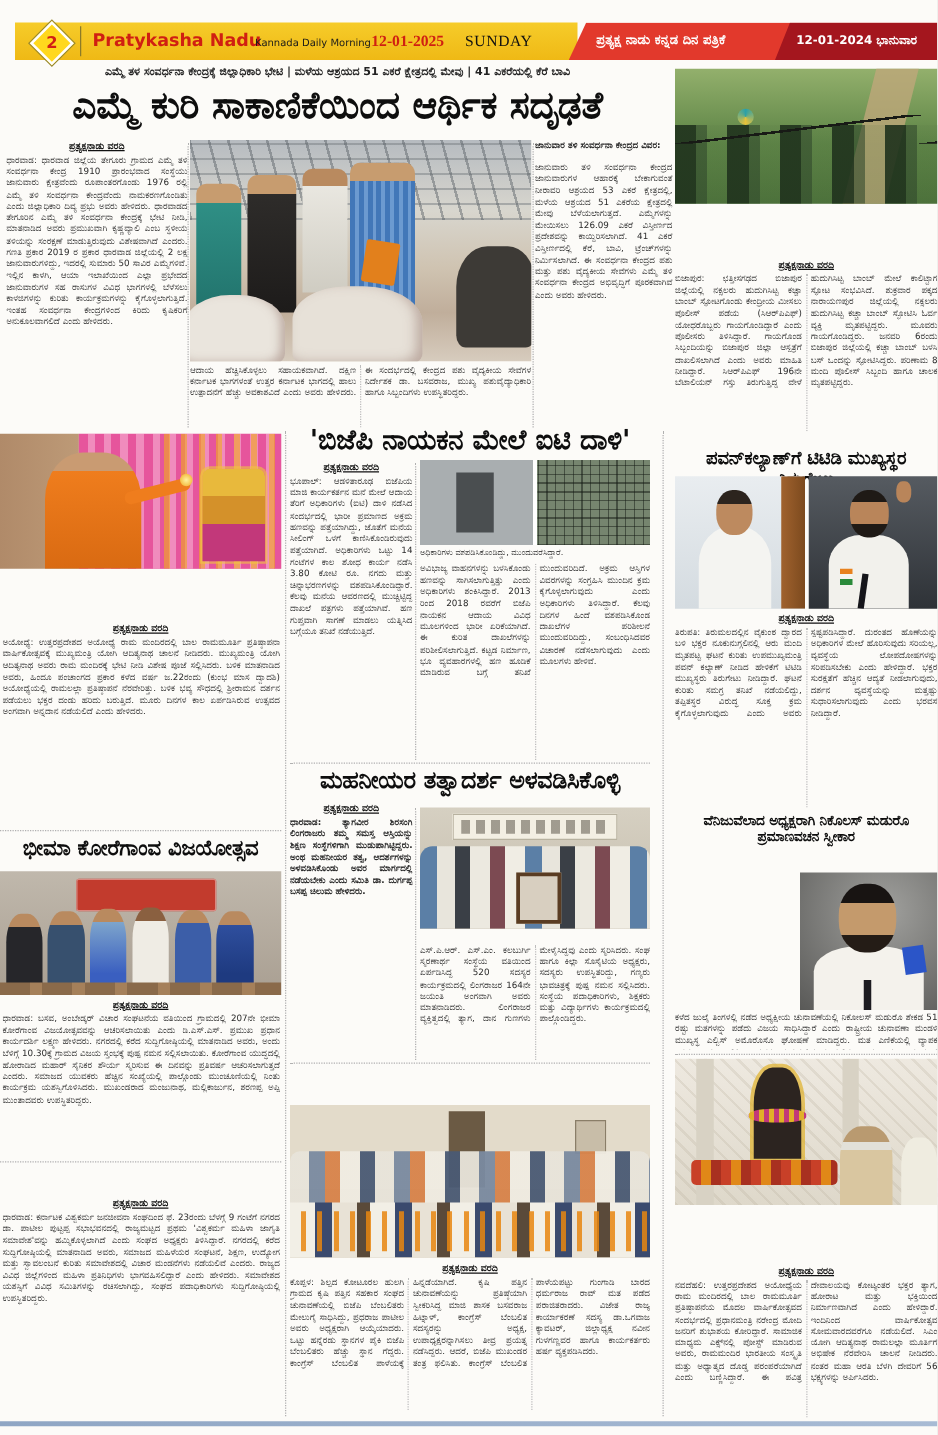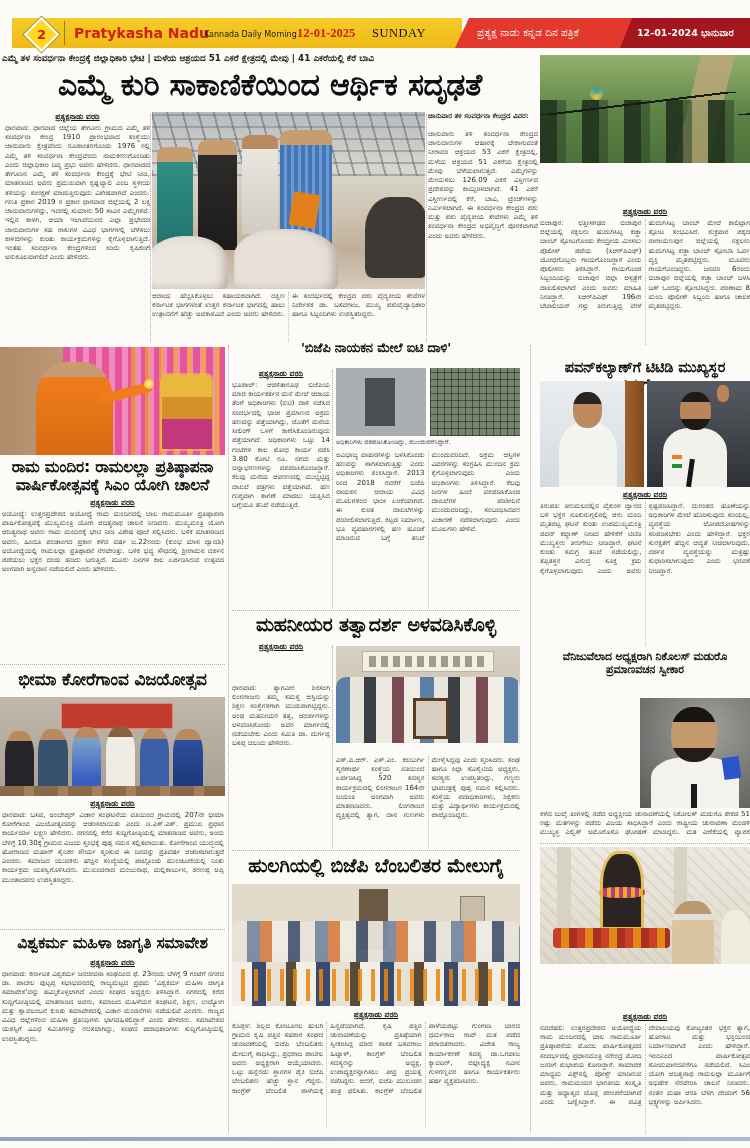--- a/index.html
+++ b/index.html
@@ -57,26 +57,26 @@
       <div class="diamond">
           <span>2</span>
         </div>
     </div>
     <div class="abs" style="left:52px;top:3px;width:0;height:24px;border-left:1px solid #8c7b28;"></div>
     <div class="abs" style="left:62px;top:7px;font-size:14px;font-weight:800;color:#d01f12;white-space:nowrap;">Pratykasha Nadu</div>
     <div class="abs" style="left:192px;top:12px;font-size:8px;color:#1a1a1a;white-space:nowrap;">Kannada Daily Morning</div>
     <div class="abs" style="left:285px;top:8px;font-size:12.5px;font-weight:bold;color:#d01f12;font-family:'Liberation Serif',serif;">12-01-2025</div>
     <div class="abs" style="left:360px;top:8px;font-size:12.5px;color:#111;font-family:'Liberation Serif',serif;letter-spacing:.5px;">SUNDAY</div>
     <div class="abs mast-red" style="left:443px;top:0;width:295px;height:30px;"></div>
-    <div class="abs" style="left:465px;top:8px;width:160px;font-size:10.5px;font-weight:normal;color:#fff;white-space:nowrap;">ಪ್ರತ್ಯಕ್ಷ ನಾಡು ಕನ್ನಡ ದಿನ ಪತ್ರಿಕೆ</div>
+    <div class="abs" style="left:465px;top:8px;width:160px;font-size:10.5px;font-weight:bold;color:#fff;white-space:nowrap;">ಪ್ರತ್ಯಕ್ಷ ನಾಡು ಕನ್ನಡ ದಿನ ಪತ್ರಿಕೆ</div>
     <div class="abs mast-darkred" style="left:608px;top:0;width:130px;height:30px;"></div>
     <div class="abs" style="left:625px;top:9px;font-size:9.5px;font-weight:bold;color:#fff;white-space:nowrap;">12-01-2024 ಭಾನುವಾರ</div>
   </div>
 
-  <div class="abs" style="left:2px;top:53px;width:536px;font-size:8.8px;font-weight:bold;color:#222;">ಎಮ್ಮೆ ತಳ ಸಂವರ್ಧನಾ ಕೇಂದ್ರಕ್ಕೆ ಜಿಲ್ಲಾಧಿಕಾರಿ ಭೇಟಿ | ಮಳೆಯ ಆಶ್ರಯದ 51 ಎಕರೆ ಕ್ಷೇತ್ರದಲ್ಲಿ ಮೇವು | 41 ಎಕರೆಯಲ್ಲಿ ಕೆರೆ ಬಾವಿ</div>
+  <div class="abs" style="left:2px;top:53px;width:536px;font-size:8.8px;font-weight:bold;text-align:center;color:#222;">ಎಮ್ಮೆ ತಳ ಸಂವರ್ಧನಾ ಕೇಂದ್ರಕ್ಕೆ ಜಿಲ್ಲಾಧಿಕಾರಿ ಭೇಟಿ | ಮಳೆಯ ಆಶ್ರಯದ 51 ಎಕರೆ ಕ್ಷೇತ್ರದಲ್ಲಿ ಮೇವು | 41 ಎಕರೆಯಲ್ಲಿ ಕೆರೆ ಬಾವಿ</div>
   <div class="abs hl" style="left:0;top:67px;width:540px;font-size:30px;">ಎಮ್ಮೆ ಕುರಿ ಸಾಕಾಣಿಕೆಯಿಂದ ಆರ್ಥಿಕ ಸದೃಢತೆ</div>
 
   <div class="abs byline" style="left:5px;top:112px;width:145px;">ಪ್ರತ್ಯಕ್ಷನಾಡು ವರದಿ</div>
   <div class="abs body-text" style="left:5px;top:124px;width:145px;height:218px;">ಧಾರವಾಡ: ಧಾರವಾಡ ಜಿಲ್ಲೆಯ ತೇಗೂರು ಗ್ರಾಮದ ಎಮ್ಮೆ ತಳಿ ಸಂವರ್ಧನಾ ಕೇಂದ್ರ 1910 ಪ್ರಾರಂಭವಾದ ಸಂಸ್ಥೆಯು ಜಾನುವಾರು ಕ್ಷೇತ್ರವೆಂದು ರೂಪಾಂತರಗೊಂಡು 1976 ರಲ್ಲಿ ಎಮ್ಮೆ ತಳಿ ಸಂವರ್ಧನಾ ಕೇಂದ್ರವೆಂದು ನಾಮಕರಣಗೊಂಡಿತು ಎಂದು ಜಿಲ್ಲಾಧಿಕಾರಿ ದಿವ್ಯ ಪ್ರಭು ಅವರು ಹೇಳಿದರು. ಧಾರವಾಡದ ತೇಗೂರಿನ ಎಮ್ಮೆ ತಳಿ ಸಂವರ್ಧನಾ ಕೇಂದ್ರಕ್ಕೆ ಭೇಟಿ ನೀಡಿ, ಮಾತನಾಡಿದ ಅವರು ಪ್ರಮುಖವಾಗಿ ಕೃಷ್ಣವ್ಯಾಲಿ ಎಂಬ ಸ್ಥಳೀಯ ತಳಿಯನ್ನು ಸಂರಕ್ಷಣೆ ಮಾಡುತ್ತಿರುವುದು ವಿಶೇಷವಾಗಿದೆ ಎಂದರು. ಗಣತಿ ಪ್ರಕಾರ 2019 ರ ಪ್ರಕಾರ ಧಾರವಾಡ ಜಿಲ್ಲೆಯಲ್ಲಿ 2 ಲಕ್ಷ ಜಾನುವಾರುಗಳಿದ್ದು, ಇದರಲ್ಲಿ ಸುಮಾರು 50 ಸಾವಿರ ಎಮ್ಮೆಗಳಿವೆ. ಇಲ್ಲಿನ ಕಾಳಗಿ, ಆಯಾ ಇಲಾಖೆಯಿಂದ ಎಲ್ಲಾ ಪ್ರಭೇದದ ಜಾನುವಾರುಗಳ ಸಹ ರಾಸುಗಳ ವಿವಿಧ ಭಾಗಗಳಲ್ಲಿ ಬೆಳೆಸಲು ಕಾಳಜಿಗಳನ್ನು ಕುರಿತು ಕಾರ್ಯಕ್ರಮಗಳನ್ನು ಕೈಗೊಳ್ಳಲಾಗುತ್ತಿದೆ. ಇಂತಹ ಸಂವರ್ಧನಾ ಕೇಂದ್ರಗಳಿಂದ ಕಿರಿದು ಕೃಷಿಕರಿಗೆ ಅನುಕೂಲವಾಗಲಿದೆ ಎಂದು ಹೇಳಿದರು.</div>
 
   <div class="photo" id="ph-lead" style="left:152px;top:112px;width:273px;height:177px;">
     <div class="pf roof"></div>
     <div class="pf" style="left:2%;top:20%;width:13%;height:66%;border-radius:8px 8px 0 0;background:linear-gradient(#c79c6f 0 13%,#2f8f85 13%,#1f6e68);"></div>
     <div class="pf" style="left:17%;top:16%;width:14%;height:62%;border-radius:8px 8px 0 0;background:linear-gradient(#c79c6f 0 14%,#2e2c2a 14%,#1d1b1a);"></div>
     <div class="pf" style="left:33%;top:13%;width:13%;height:56%;border-radius:8px 8px 0 0;background:linear-gradient(#b98a5f 0 14%,#e9e7e0 14%,#cfccc2);"></div>
@@ -103,21 +103,20 @@
   <div class="abs body-text cols2" style="left:540px;top:219px;width:210px;height:126px;">ಬಿಜಾಪುರ: ಛತ್ತೀಸಗಢದ ಬಿಜಾಪುರ ಜಿಲ್ಲೆಯಲ್ಲಿ ನಕ್ಸಲರು ಹುದುಗಿಸಿಟ್ಟ ಕಚ್ಚಾ ಬಾಂಬ್ ಸ್ಫೋಟಗೊಂಡು ಕೇಂದ್ರೀಯ ಮೀಸಲು ಪೊಲೀಸ್ ಪಡೆಯ (ಸಿಆರ್‌ಪಿಎಫ್) ಯೋಧರೊಬ್ಬರು ಗಾಯಗೊಂಡಿದ್ದಾರೆ ಎಂದು ಪೊಲೀಸರು ತಿಳಿಸಿದ್ದಾರೆ. ಗಾಯಗೊಂಡ ಸಿಬ್ಬಂದಿಯನ್ನು ಬಿಜಾಪುರ ಜಿಲ್ಲಾ ಆಸ್ಪತ್ರೆಗೆ ದಾಖಲಿಸಲಾಗಿದೆ ಎಂದು ಅವರು ಮಾಹಿತಿ ನೀಡಿದ್ದಾರೆ. ಸಿಆರ್‌ಪಿಎಫ್ 196ನೇ ಬೆಟಾಲಿಯನ್ ಗಸ್ತು ತಿರುಗುತ್ತಿದ್ದ ವೇಳೆ ಹುದುಗಿಸಿಟ್ಟ ಬಾಂಬ್ ಮೇಲೆ ಕಾಲಿಟ್ಟಾಗ ಸ್ಫೋಟ ಸಂಭವಿಸಿದೆ. ಶುಕ್ರವಾರ ಪಕ್ಕದ ನಾರಾಯಣಪುರ ಜಿಲ್ಲೆಯಲ್ಲಿ ನಕ್ಸಲರು ಹುದುಗಿಸಿಟ್ಟ ಕಚ್ಚಾ ಬಾಂಬ್ ಸ್ಫೋಟಿಸಿ ಓರ್ವ ವ್ಯಕ್ತಿ ಮೃತಪಟ್ಟಿದ್ದರು. ಮೂವರು ಗಾಯಗೊಂಡಿದ್ದರು. ಜನವರಿ 6ರಂದು ಬಿಜಾಪುರ ಜಿಲ್ಲೆಯಲ್ಲಿ ಕಚ್ಚಾ ಬಾಂಬ್ ಬಳಸಿ ಬಸ್ ಒಂದನ್ನು ಸ್ಫೋಟಿಸಿದ್ದರು. ಪರಿಣಾಮ 8 ಮಂದಿ ಪೊಲೀಸ್ ಸಿಬ್ಬಂದಿ ಹಾಗೂ ಚಾಲಕ ಮೃತಪಟ್ಟಿದ್ದರು.</div>
 
   <div class="photo" id="ph-yogi" style="left:0;top:347px;width:225px;height:108px;">
     <div class="pf drape"></div>
     <div class="pf" style="right:0;top:0;width:42%;height:100%;background:repeating-linear-gradient(90deg,rgba(240,170,30,.6) 0 5px,transparent 5px 14px);"></div>
     <div class="pf" style="right:6%;top:26%;width:22%;height:68%;background:linear-gradient(#e8b93c 0 30%,#d4912a 30% 60%,#c2387a 60%);border-radius:6px 6px 0 0;box-shadow:0 0 0 2px rgba(240,200,60,.6);"></div>
     <div class="pf" style="left:16%;top:14%;width:34%;height:86%;border-radius:40% 40% 0 0;background:linear-gradient(#c99b72 0 16%,#ef7d1d 16%,#d96a12);"></div>
     <div class="pf" style="left:44%;top:38%;width:24%;height:9%;background:#ef7d1d;transform:rotate(-14deg);border-radius:6px;"></div>
     <div class="pf" style="left:64%;top:30%;width:10px;height:10px;border-radius:50%;background:radial-gradient(#fff3a0,#f0a81f);"></div>
   </div>
-  <div class="abs hl" style="left:0;top:458px;width:225px;font-size:15.5px;">ರಾಮ ಮಂದಿರ: ರಾಮಲಲ್ಲಾ ಪ್ರತಿಷ್ಠಾಪನಾ ವಾರ್ಷಿಕೋತ್ಸವಕ್ಕೆ ಸಿಎಂ ಯೋಗಿ ಚಾಲನೆ</div>
   <div class="abs byline" style="left:0;top:498px;width:225px;">ಪ್ರತ್ಯಕ್ಷನಾಡು ವರದಿ</div>
   <div class="abs body-text" style="left:2px;top:510px;width:222px;height:150px;">ಅಯೋಧ್ಯೆ: ಉತ್ತರಪ್ರದೇಶದ ಅಯೋಧ್ಯೆ ರಾಮ ಮಂದಿರದಲ್ಲಿ ಬಾಲ ರಾಮಮೂರ್ತಿ ಪ್ರತಿಷ್ಠಾಪನಾ ವಾರ್ಷಿಕೋತ್ಸವಕ್ಕೆ ಮುಖ್ಯಮಂತ್ರಿ ಯೋಗಿ ಆದಿತ್ಯನಾಥ ಚಾಲನೆ ನೀಡಿದರು. ಮುಖ್ಯಮಂತ್ರಿ ಯೋಗಿ ಆದಿತ್ಯನಾಥ ಅವರು ರಾಮ ಮಂದಿರಕ್ಕೆ ಭೇಟಿ ನೀಡಿ ವಿಶೇಷ ಪೂಜೆ ಸಲ್ಲಿಸಿದರು. ಬಳಿಕ ಮಾತನಾಡಿದ ಅವರು, ಹಿಂದೂ ಪಂಚಾಂಗದ ಪ್ರಕಾರ ಕಳೆದ ವರ್ಷ ಜ.22ರಂದು (ಕುಂಭ ಮಾಸ ದ್ವಾದಶಿ) ಅಯೋಧ್ಯೆಯಲ್ಲಿ ರಾಮಲಲ್ಲಾ ಪ್ರತಿಷ್ಠಾಪನೆ ನೆರವೇರಿತ್ತು. ಬಳಿಕ ಭವ್ಯ ಸೌಧದಲ್ಲಿ ಶ್ರೀರಾಮನ ದರ್ಶನ ಪಡೆಯಲು ಭಕ್ತರ ದಂಡು ಹರಿದು ಬರುತ್ತಿದೆ. ಮೂರು ದಿನಗಳ ಕಾಲ ಏರ್ಪಡಿಸಿರುವ ಉತ್ಸವದ ಅಂಗವಾಗಿ ಅನ್ನದಾನ ನಡೆಯಲಿದೆ ಎಂದು ಹೇಳಿದರು.</div>
 
   <div class="abs hrule" style="left:0;top:664px;width:225px;"></div>
 
   <div class="abs hl" style="left:0;top:669px;width:225px;font-size:17px;">ಭೀಮಾ ಕೋರೆಗಾಂವ ವಿಜಯೋತ್ಸವ</div>
   <div class="photo" id="ph-bhima" style="left:0;top:697px;width:225px;height:99px;">
     <div class="pf" style="left:27%;top:6%;width:50%;height:26%;background:#c23b2d;border-radius:2px;box-shadow:inset 0 0 0 1px rgba(255,255,255,.4);"></div>
     <div class="pf" style="left:2%;bottom:8%;width:13%;height:58%;border-radius:40% 40% 0 0;background:linear-gradient(#b98a5f 0 18%,#26262a 18%);"></div>
     <div class="pf" style="left:17%;bottom:8%;width:13%;height:60%;border-radius:40% 40% 0 0;background:linear-gradient(#b98a5f 0 18%,#37506e 18%);"></div>
@@ -125,52 +124,50 @@
     <div class="pf" style="left:47%;bottom:8%;width:13%;height:63%;border-radius:40% 40% 0 0;background:linear-gradient(#8a6040 0 18%,#efece4 18%);"></div>
     <div class="pf" style="left:62%;bottom:8%;width:13%;height:61%;border-radius:40% 40% 0 0;background:linear-gradient(#b98a5f 0 18%,#3c5ea8 18%);"></div>
     <div class="pf" style="left:77%;bottom:8%;width:13%;height:60%;border-radius:40% 40% 0 0;background:linear-gradient(#b98a5f 0 18%,#2f4f9e 18%,#1e3a80 85%);"></div>
     <div class="pf" style="left:0;bottom:0;width:100%;height:10%;background:repeating-linear-gradient(90deg,#8a6a4a 0 24px,#a5805a 24px 34px);"></div>
   </div>
   <div class="abs byline" style="left:0;top:799px;width:225px;">ಪ್ರತ್ಯಕ್ಷನಾಡು ವರದಿ</div>
   <div class="abs body-text" style="left:2px;top:811px;width:222px;height:114px;">ಧಾರವಾಡ: ಬಸವ, ಅಂಬೇಡ್ಕರ್ ವಿಚಾರ ಸಂಘಟನೆಯ ವತಿಯಿಂದ ಗ್ರಾಮದಲ್ಲಿ 207ನೇ ಭೀಮಾ ಕೋರೆಗಾಂವ ವಿಜಯೋತ್ಸವವನ್ನು ಆಚರಿಸಲಾಯಿತು ಎಂದು ಡಿ.ಎಸ್.ಎಸ್. ಪ್ರಮುಖ ಪ್ರಧಾನ ಕಾರ್ಯದರ್ಶಿ ಲಕ್ಷ್ಮಣ ಹೇಳಿದರು. ನಗರದಲ್ಲಿ ಕರೆದ ಸುದ್ದಿಗೋಷ್ಠಿಯಲ್ಲಿ ಮಾತನಾಡಿದ ಅವರು, ಅಂದು ಬೆಳಿಗ್ಗೆ 10.30ಕ್ಕೆ ಗ್ರಾಮದ ವಿಜಯ ಸ್ತಂಭಕ್ಕೆ ಪುಷ್ಪ ನಮನ ಸಲ್ಲಿಸಲಾಯಿತು. ಕೋರೆಗಾಂವ ಯುದ್ಧದಲ್ಲಿ ಹೋರಾಡಿದ ಮಹಾರ್ ಸೈನಿಕರ ಶೌರ್ಯ ಸ್ಮರಿಸುವ ಈ ದಿನವನ್ನು ಪ್ರತಿವರ್ಷ ಆಚರಿಸಲಾಗುತ್ತದೆ ಎಂದರು. ಸಮಾಜದ ಯುವಕರು ಹೆಚ್ಚಿನ ಸಂಖ್ಯೆಯಲ್ಲಿ ಪಾಲ್ಗೊಂಡು ಮುಂಚೂಣಿಯಲ್ಲಿ ನಿಂತು ಕಾರ್ಯಕ್ರಮ ಯಶಸ್ವಿಗೊಳಿಸಿದರು. ಮುಖಂಡರಾದ ಮಂಜುನಾಥ, ಮಲ್ಲಿಕಾರ್ಜುನ, ಶರಣಪ್ಪ ಅಪ್ಪಿ ಮುಂತಾದವರು ಉಪಸ್ಥಿತರಿದ್ದರು.</div>
 
   <div class="abs hrule" style="left:0;top:929px;width:225px;"></div>
 
-  <div class="abs hl" style="left:0;top:934px;width:225px;font-size:15.5px;">ವಿಶ್ವಕರ್ಮ ಮಹಿಳಾ ಜಾಗೃತಿ ಸಮಾವೇಶ</div>
   <div class="abs byline" style="left:0;top:958px;width:225px;">ಪ್ರತ್ಯಕ್ಷನಾಡು ವರದಿ</div>
   <div class="abs body-text" style="left:2px;top:970px;width:222px;height:164px;">ಧಾರವಾಡ: ಕರ್ನಾಟಕ ವಿಶ್ವಕರ್ಮ ಜನಜೀವನಾ ಸಂಘದಿಂದ ಫೆ. 23ರಂದು ಬೆಳಗ್ಗೆ 9 ಗಂಟೆಗೆ ನಗರದ ಡಾ. ಪಾಟೀಲ ಪುಟ್ಟಪ್ಪ ಸಭಾಭವನದಲ್ಲಿ ರಾಜ್ಯಮಟ್ಟದ ಪ್ರಥಮ 'ವಿಶ್ವಕರ್ಮ ಮಹಿಳಾ ಜಾಗೃತಿ ಸಮಾವೇಶ'ವನ್ನು ಹಮ್ಮಿಕೊಳ್ಳಲಾಗಿದೆ ಎಂದು ಸಂಘದ ಅಧ್ಯಕ್ಷರು ತಿಳಿಸಿದ್ದಾರೆ. ನಗರದಲ್ಲಿ ಕರೆದ ಸುದ್ದಿಗೋಷ್ಠಿಯಲ್ಲಿ ಮಾತನಾಡಿದ ಅವರು, ಸಮಾಜದ ಮಹಿಳೆಯರ ಸಂಘಟನೆ, ಶಿಕ್ಷಣ, ಉದ್ಯೋಗ ಮತ್ತು ಸ್ವಾವಲಂಬನೆ ಕುರಿತು ಸಮಾವೇಶದಲ್ಲಿ ವಿಚಾರ ಮಂಡನೆಗಳು ನಡೆಯಲಿವೆ ಎಂದರು. ರಾಜ್ಯದ ವಿವಿಧ ಜಿಲ್ಲೆಗಳಿಂದ ಮಹಿಳಾ ಪ್ರತಿನಿಧಿಗಳು ಭಾಗವಹಿಸಲಿದ್ದಾರೆ ಎಂದು ಹೇಳಿದರು. ಸಮಾವೇಶದ ಯಶಸ್ಸಿಗೆ ವಿವಿಧ ಸಮಿತಿಗಳನ್ನು ರಚಿಸಲಾಗಿದ್ದು, ಸಂಘದ ಪದಾಧಿಕಾರಿಗಳು ಸುದ್ದಿಗೋಷ್ಠಿಯಲ್ಲಿ ಉಪಸ್ಥಿತರಿದ್ದರು.</div>
 
-  <div class="abs hl" style="left:232px;top:340px;width:288px;font-size:13px;">'ಬಿಜೆಪಿ ನಾಯಕನ ಮೇಲೆ ಐಟಿ ದಾಳಿ'</div>
+  <div class="abs hl" style="left:232px;top:340px;width:288px;font-size:22px;">'ಬಿಜೆಪಿ ನಾಯಕನ ಮೇಲೆ ಐಟಿ ದಾಳಿ'</div>
   <div class="abs byline" style="left:232px;top:369px;width:98px;">ಪ್ರತ್ಯಕ್ಷನಾಡು ವರದಿ</div>
   <div class="abs body-text" style="left:232px;top:381px;width:98px;height:227px;">ಭೂಪಾಲ್: ಆಡಳಿತಾರೂಢ ಬಿಜೆಪಿಯ ಮಾಜಿ ಕಾರ್ಯಕರ್ತನ ಮನೆ ಮೇಲೆ ಆದಾಯ ತೆರಿಗೆ ಅಧಿಕಾರಿಗಳು (ಐಟಿ) ದಾಳಿ ನಡೆಸಿದ ಸಂದರ್ಭದಲ್ಲಿ ಭಾರೀ ಪ್ರಮಾಣದ ಅಕ್ರಮ ಹಣವನ್ನು ಪತ್ತೆಯಾಗಿದ್ದು, ಜೊತೆಗೆ ಮನೆಯ ಸೀಲಿಂಗ್ ಒಳಗೆ ಕಾಣಿಸಿಕೊಂಡಿರುವುದು ಪತ್ತೆಯಾಗಿದೆ. ಅಧಿಕಾರಿಗಳು ಒಟ್ಟು 14 ಗಂಟೆಗಳ ಕಾಲ ಶೋಧ ಕಾರ್ಯ ನಡೆಸಿ 3.80 ಕೋಟಿ ರೂ. ನಗದು ಮತ್ತು ಚಿನ್ನಾಭರಣಗಳನ್ನು ವಶಪಡಿಸಿಕೊಂಡಿದ್ದಾರೆ. ಕೆಲವು ಮನೆಯ ಆವರಣದಲ್ಲಿ ಮುಚ್ಚಿಟ್ಟಿದ್ದ ದಾಖಲೆ ಪತ್ರಗಳು ಪತ್ತೆಯಾಗಿವೆ. ಹಣ ಗುಪ್ತವಾಗಿ ಸಾಗಣೆ ಮಾಡಲು ಯತ್ನಿಸಿದ ಬಗ್ಗೆಯೂ ತನಿಖೆ ನಡೆಯುತ್ತಿದೆ.</div>
   <div class="photo" id="ph-bjp" style="left:336px;top:368px;width:184px;height:68px;">
     <div class="pf" style="left:16%;top:14%;width:16%;height:72%;background:#4a4e50;"></div>
     <div class="pf mesh"></div>
   </div>
   <div class="abs caption" style="left:336px;top:438px;width:184px;height:10px;">ಅಧಿಕಾರಿಗಳು ವಶಪಡಿಸಿಕೊಂಡಿದ್ದು, ಮುಂದುವರೆಸಿದ್ದಾರೆ.</div>
   <div class="abs body-text cols2" style="left:336px;top:451px;width:184px;height:157px;">ಅವಿಭಾಜ್ಯ ವಾಹನಗಳನ್ನು ಬಳಸಿಕೊಂಡು ಹಣವನ್ನು ಸಾಗಿಸಲಾಗುತ್ತಿತ್ತು ಎಂದು ಅಧಿಕಾರಿಗಳು ಶಂಕಿಸಿದ್ದಾರೆ. 2013 ರಿಂದ 2018 ರವರೆಗೆ ಬಿಜೆಪಿ ನಾಯಕನ ಆದಾಯ ವಿವಿಧ ಮೂಲಗಳಿಂದ ಭಾರೀ ಏರಿಕೆಯಾಗಿದೆ. ಈ ಕುರಿತ ದಾಖಲೆಗಳನ್ನು ಪರಿಶೀಲಿಸಲಾಗುತ್ತಿದೆ. ಕಟ್ಟಡ ನಿರ್ಮಾಣ, ಭೂ ವ್ಯವಹಾರಗಳಲ್ಲಿ ಹಣ ಹೂಡಿಕೆ ಮಾಡಿರುವ ಬಗ್ಗೆ ತನಿಖೆ ಮುಂದುವರಿದಿದೆ. ಅಕ್ರಮ ಆಸ್ತಿಗಳ ವಿವರಗಳನ್ನು ಸಂಗ್ರಹಿಸಿ ಮುಂದಿನ ಕ್ರಮ ಕೈಗೊಳ್ಳಲಾಗುವುದು ಎಂದು ಅಧಿಕಾರಿಗಳು ತಿಳಿಸಿದ್ದಾರೆ. ಕೆಲವು ದಿನಗಳ ಹಿಂದೆ ವಶಪಡಿಸಿಕೊಂಡ ದಾಖಲೆಗಳ ಪರಿಶೀಲನೆ ಮುಂದುವರಿದಿದ್ದು, ಸಂಬಂಧಿಸಿದವರ ವಿಚಾರಣೆ ನಡೆಸಲಾಗುವುದು ಎಂದು ಮೂಲಗಳು ಹೇಳಿವೆ.</div>
   <div class="abs vrule" style="left:332px;top:370px;height:238px;"></div>
 
   <div class="abs hrule" style="left:232px;top:610px;width:288px;"></div>
 
   <div class="abs hl" style="left:232px;top:613px;width:288px;font-size:19px;">ಮಹನೀಯರ ತತ್ವಾದರ್ಶ ಅಳವಡಿಸಿಕೊಳ್ಳಿ</div>
   <div class="abs byline" style="left:232px;top:642px;width:98px;">ಪ್ರತ್ಯಕ್ಷನಾಡು ವರದಿ</div>
-  <div class="abs body-text" style="left:232px;top:684px;width:98px;height:194px;">ಧಾರವಾಡ: ತ್ಯಾಗವೀರ ಶಿರಸಂಗಿ ಲಿಂಗರಾಜರು ತಮ್ಮ ಸಮಸ್ತ ಆಸ್ತಿಯನ್ನು ಶಿಕ್ಷಣ ಸಂಸ್ಥೆಗಳಿಗಾಗಿ ಮುಡುಪಾಗಿಟ್ಟಿದ್ದರು. ಅಂಥ ಮಹನೀಯರ ತತ್ವ, ಆದರ್ಶಗಳನ್ನು ಅಳವಡಿಸಿಕೊಂಡು ಅವರ ಮಾರ್ಗದಲ್ಲಿ ನಡೆಯಬೇಕು ಎಂದು ಸಮಿತಿ ಡಾ. ದುರ್ಗಪ್ಪ ಬಸಪ್ಪ ಚಿಲುಮ ಹೇಳಿದರು.</div>
+  <div class="abs body-text" style="left:232px;top:654px;width:98px;height:194px;font-weight:bold;">ಧಾರವಾಡ: ತ್ಯಾಗವೀರ ಶಿರಸಂಗಿ ಲಿಂಗರಾಜರು ತಮ್ಮ ಸಮಸ್ತ ಆಸ್ತಿಯನ್ನು ಶಿಕ್ಷಣ ಸಂಸ್ಥೆಗಳಿಗಾಗಿ ಮುಡುಪಾಗಿಟ್ಟಿದ್ದರು. ಅಂಥ ಮಹನೀಯರ ತತ್ವ, ಆದರ್ಶಗಳನ್ನು ಅಳವಡಿಸಿಕೊಂಡು ಅವರ ಮಾರ್ಗದಲ್ಲಿ ನಡೆಯಬೇಕು ಎಂದು ಸಮಿತಿ ಡಾ. ದುರ್ಗಪ್ಪ ಬಸಪ್ಪ ಚಿಲುಮ ಹೇಳಿದರು.</div>
   <div class="photo" id="ph-maha" style="left:336px;top:646px;width:184px;height:97px;">
     <div class="pf" style="left:14%;top:5%;width:72%;height:22%;background:#f3efe3;box-shadow:inset 0 0 0 1px #b8b2a0;"></div>
     <div class="pf" style="left:18%;top:10%;width:64%;height:12%;background:repeating-linear-gradient(90deg,#6a6458 0 7px,transparent 7px 12px);opacity:.6;"></div>
     <div class="pf" style="left:0;bottom:0;width:100%;height:68%;background:repeating-linear-gradient(90deg,#5b7fa6 0 14px,#e8e5dc 14px 28px,#3a3f46 28px 40px,#ece9e0 40px 56px,#7c4a52 56px 68px,#f0ede4 68px 84px);border-radius:10px 10px 0 0;"></div>
     <div class="pf" style="left:42%;bottom:4%;width:16%;height:36%;background:#d8cfc0;border:3px solid #5a3c22;"></div>
   </div>
   <div class="abs body-text cols2" style="left:336px;top:756px;width:184px;height:92px;">ಎಸ್.ಪಿ.ಆರ್. ಎಸ್.ಎಂ. ಕಲಬುರ್ಗಿ ಸ್ಮರಣಾರ್ಥ ಸಂಸ್ಥೆಯ ವತಿಯಿಂದ ಏರ್ಪಡಿಸಿದ್ದ 520 ಸದಸ್ಯರ ಕಾರ್ಯಕ್ರಮದಲ್ಲಿ ಲಿಂಗರಾಜರ 164ನೇ ಜಯಂತಿ ಅಂಗವಾಗಿ ಅವರು ಮಾತನಾಡಿದರು. ಲಿಂಗರಾಜರ ವ್ಯಕ್ತಿತ್ವದಲ್ಲಿ ತ್ಯಾಗ, ದಾನ ಗುಣಗಳು ಮೇಳೈಸಿದ್ದವು ಎಂದು ಸ್ಮರಿಸಿದರು. ಸಂಘ ಹಾಗೂ ಕಿಲ್ಲಾ ಸೊಸೈಟಿಯ ಅಧ್ಯಕ್ಷರು, ಸದಸ್ಯರು ಉಪಸ್ಥಿತರಿದ್ದು, ಗಣ್ಯರು ಭಾವಚಿತ್ರಕ್ಕೆ ಪುಷ್ಪ ನಮನ ಸಲ್ಲಿಸಿದರು. ಸಂಸ್ಥೆಯ ಪದಾಧಿಕಾರಿಗಳು, ಶಿಕ್ಷಕರು ಮತ್ತು ವಿದ್ಯಾರ್ಥಿಗಳು ಕಾರ್ಯಕ್ರಮದಲ್ಲಿ ಪಾಲ್ಗೊಂಡಿದ್ದರು.</div>
   <div class="abs vrule" style="left:332px;top:646px;height:202px;"></div>
 
   <div class="abs hrule" style="left:232px;top:850px;width:288px;"></div>
 
-  <div class="abs hl" style="left:232px;top:854px;width:288px;font-size:19px;">ಹುಲಗಿಯಲ್ಲಿ ಬಿಜೆಪಿ ಬೆಂಬಲಿತರ ಮೇಲುಗೈ</div>
   <div class="photo" id="ph-hulagi" style="left:232px;top:884px;width:288px;height:122px;">
     <div class="pf" style="left:44%;top:4%;width:10%;height:50%;background:#6b5a44;"></div>
     <div class="pf" style="right:12%;top:10%;width:9%;height:22%;background:#c8bda8;box-shadow:inset 0 0 0 1px #8a7e68;"></div>
     <div class="pf" style="left:0;top:30%;width:100%;height:40%;background:repeating-linear-gradient(90deg,#e8e4da 0 15px,#7a8aa0 15px 28px,#d8834a 28px 40px,#f0ece2 40px 56px,#4a5a74 56px 68px);border-radius:8px 8px 0 0;opacity:.95;"></div>
     <div class="pf" style="left:0;bottom:0;width:100%;height:36%;background:repeating-linear-gradient(90deg,#f2efe6 0 20px,#3a4a6e 20px 34px,#e8e2d6 34px 54px,#5a4a3a 54px 64px);"></div>
     <div class="pf" style="left:0;bottom:4%;width:100%;height:26%;background:repeating-linear-gradient(90deg,transparent 0 9px,rgba(232,134,15,.85) 9px 13px);"></div>
   </div>
   <div class="abs byline" style="left:232px;top:1010px;width:288px;">ಪ್ರತ್ಯಕ್ಷನಾಡು ವರದಿ</div>
   <div class="abs body-text cols3" style="left:232px;top:1022px;width:288px;height:106px;">ಕೊಪ್ಪಳ: ಶಿಲ್ಪದ ಕೋಟೂರಲ ಹುಲಗಿ ಗ್ರಾಮದ ಕೃಷಿ ಪತ್ತಿನ ಸಹಕಾರ ಸಂಘದ ಚುನಾವಣೆಯಲ್ಲಿ ಬಿಜೆಪಿ ಬೆಂಬಲಿತರು ಮೇಲುಗೈ ಸಾಧಿಸಿದ್ದು, ಪ್ರಧರಾಜ ಪಾಟೀಲ ಅವರು ಅಧ್ಯಕ್ಷರಾಗಿ ಆಯ್ಕೆಯಾದರು. ಒಟ್ಟು ಹನ್ನೆರಡು ಸ್ಥಾನಗಳ ಪೈಕಿ ಬಿಜೆಪಿ ಬೆಂಬಲಿತರು ಹೆಚ್ಚು ಸ್ಥಾನ ಗೆದ್ದರು. ಕಾಂಗ್ರೆಸ್ ಬೆಂಬಲಿತ ಪಾಳೆಯಕ್ಕೆ ಹಿನ್ನಡೆಯಾಗಿದೆ. ಕೃಷಿ ಪತ್ತಿನ ಚುನಾವಣೆಯನ್ನು ಪ್ರತಿಷ್ಠೆಯಾಗಿ ಸ್ವೀಕರಿಸಿದ್ದ ಮಾಜಿ ಶಾಸಕ ಬಸವರಾಜ ಹಿಟ್ನಾಳ್, ಕಾಂಗ್ರೆಸ್ ಬೆಂಬಲಿತ ಸದಸ್ಯರನ್ನು ಅಧ್ಯಕ್ಷ, ಉಪಾಧ್ಯಕ್ಷರನ್ನಾಗಿಸಲು ತೀವ್ರ ಪ್ರಯತ್ನ ನಡೆಸಿದ್ದರು. ಆದರೆ, ಬಿಜೆಪಿ ಮುಖಂಡರ ತಂತ್ರ ಫಲಿಸಿತು. ಕಾಂಗ್ರೆಸ್ ಬೆಂಬಲಿತ ಪಾಳೆಯಪಟ್ಟು ಗುಂಗಾಡಿ ಬಾರದ ಧರ್ಮರಾಜ ರಾವ್ ಮತ ಪಡೆದ ಪರಾಜಿತರಾದರು. ವಿಜೇತ ರಾಜ್ಯ ಕಾರ್ಯಾಕರಣೆ ಸದಸ್ಯ ಡಾ.ಒಗವಾಜ ಕ್ಯಾವಟರ್, ಜಿಲ್ಲಾಧ್ಯಕ್ಷ ನವೀನ ಗುಳಗಣ್ಣವರ ಹಾಗೂ ಕಾರ್ಯಕರ್ತರು ಹರ್ಷ ವ್ಯಕ್ತಪಡಿಸಿದರು.</div>
 

